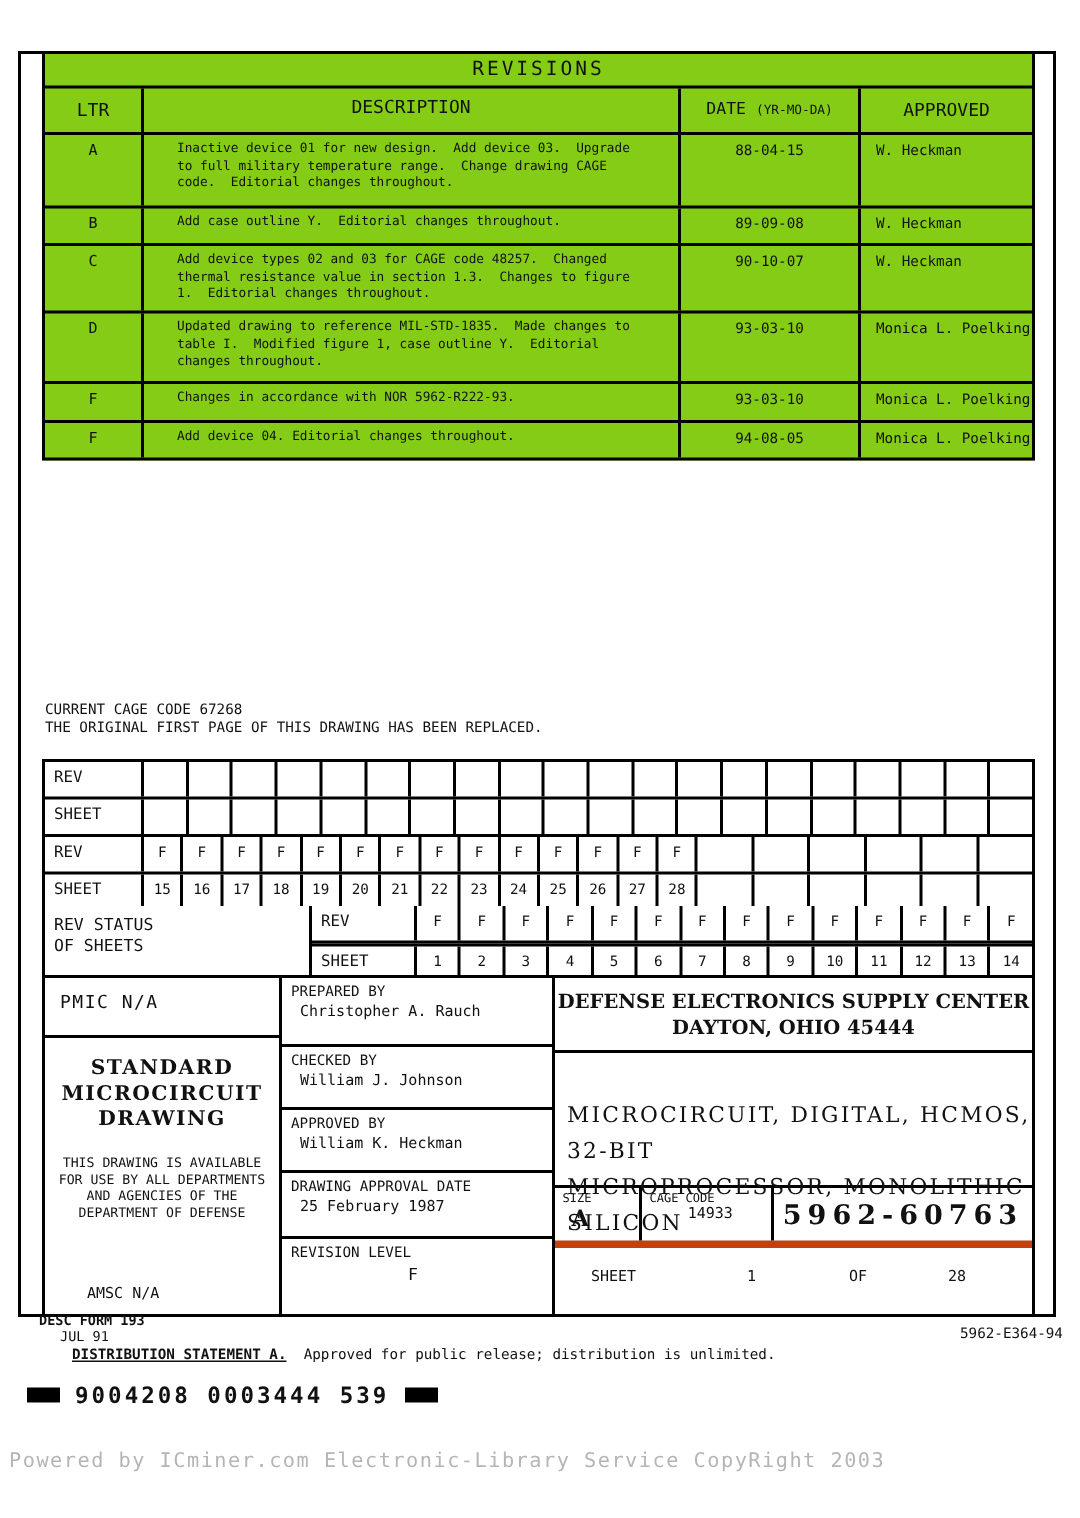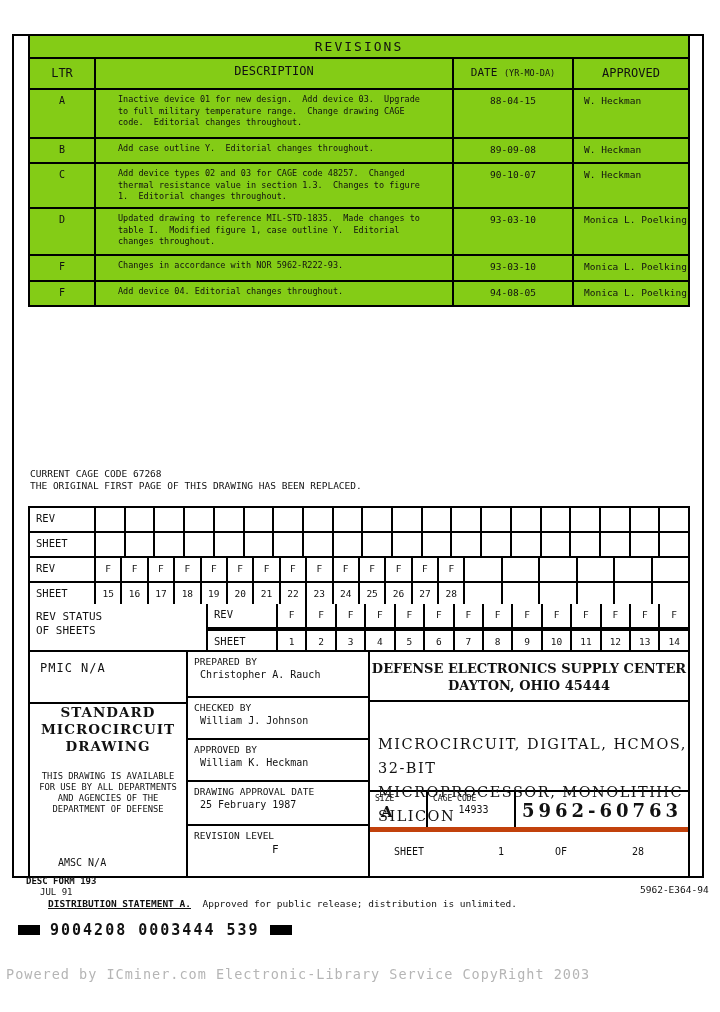--- a/index.html
+++ b/index.html
@@ -37,22 +37,22 @@
   #gstatus{left:28px;top:604px;width:662px;border:2px solid #000;border-top:none;box-sizing:border-box;display:flex;background:#fff;}
   #gstatus .block-label{width:178px;flex:none;border-right:2px solid #000;font-size:11px;line-height:14px;padding:6px 0 0 6px;box-sizing:border-box;white-space:pre-line;}
   #gstatus .sub{flex:1;}
   #gstatus .grow{height:23px;}
   #gstatus .glabel{width:70px;}
   
   #tblock{left:28px;top:650px;width:662px;height:228px;border:2px solid #000;box-sizing:border-box;display:flex;background:#fff;}
   .col-l{width:158px;flex:none;border-right:2px solid #000;box-sizing:border-box;}
   .col-m{width:182px;flex:none;border-right:2px solid #000;box-sizing:border-box;display:flex;flex-direction:column;}
   .col-r{flex:1;display:flex;flex-direction:column;}
-  .pmic{height:52px;border-bottom:2px solid #000;font-size:12px;padding:9px 0 0 10px;box-sizing:border-box;letter-spacing:1px;}
-  .smd-title{text-align:center;font-family:"DejaVu Serif","Liberation Serif",serif;font-weight:bold;font-size:13.5px;line-height:17px;letter-spacing:1px;white-space:pre-line;}
+  .pmic{height:40px;border-bottom:2px solid #000;font-size:12px;padding:9px 0 0 10px;box-sizing:border-box;letter-spacing:1px;}
+  .smd-title{margin-top:12px;text-align:center;font-family:"DejaVu Serif","Liberation Serif",serif;font-weight:bold;font-size:13.5px;line-height:17px;letter-spacing:1px;white-space:pre-line;}
   .avail{margin:16px auto 0;width:150px;text-align:center;font-size:8.8px;line-height:11px;white-space:pre-line;}
   .amsc{margin-top:42px;padding-left:28px;font-size:10px;}
   .mcell{border-bottom:2px solid #000;box-sizing:border-box;padding:4px 4px 0 6px;}
   .mcell:last-child{border-bottom:none;flex:1;}
   .mlabel{font-size:9.5px;}
   .mvalue{font-size:10px;padding-left:6px;padding-top:2px;}
   .m1{height:46px;} .m2{height:42px;} .m3{height:42px;} .m4{height:44px;}
   .rl-value{padding-left:78px;padding-top:2px;font-size:11px;}
   .agency{height:50px;border-bottom:2px solid #000;box-sizing:border-box;text-align:center;
           font-family:"DejaVu Serif","Liberation Serif",serif;font-weight:bold;font-size:13px;line-height:17px;padding-top:8px;white-space:pre-line;}
@@ -318,21 +318,21 @@
         </div>
         <div class="cage-cell">
           <div class="lab">CAGE CODE</div>
           <div class="val">14933</div>
         </div>
         <div class="dwg-cell">5962-60763</div>
       </div>
       <div class="sheetrow">
         <span style="left:24px;">SHEET</span>
         <span style="left:128px;">1</span>
-        <span style="left:185px;">OF</span>
+        <span style="left:196px;">OF</span>
         <span style="left:262px;">28</span>
       </div>
     </div>
   </div>
 
   <div class="abs" id="descform">DESC FORM 193</div>
   <div class="abs" id="formdate">JUL 91</div>
   <div class="abs" id="dist"><span class="dl">DISTRIBUTION STATEMENT A.</span><span style="white-space:pre;">  Approved for public release; distribution is unlimited.</span></div>
   <div class="abs" id="docref">5962-E364-94</div>
   <div class="abs" id="barcode">

